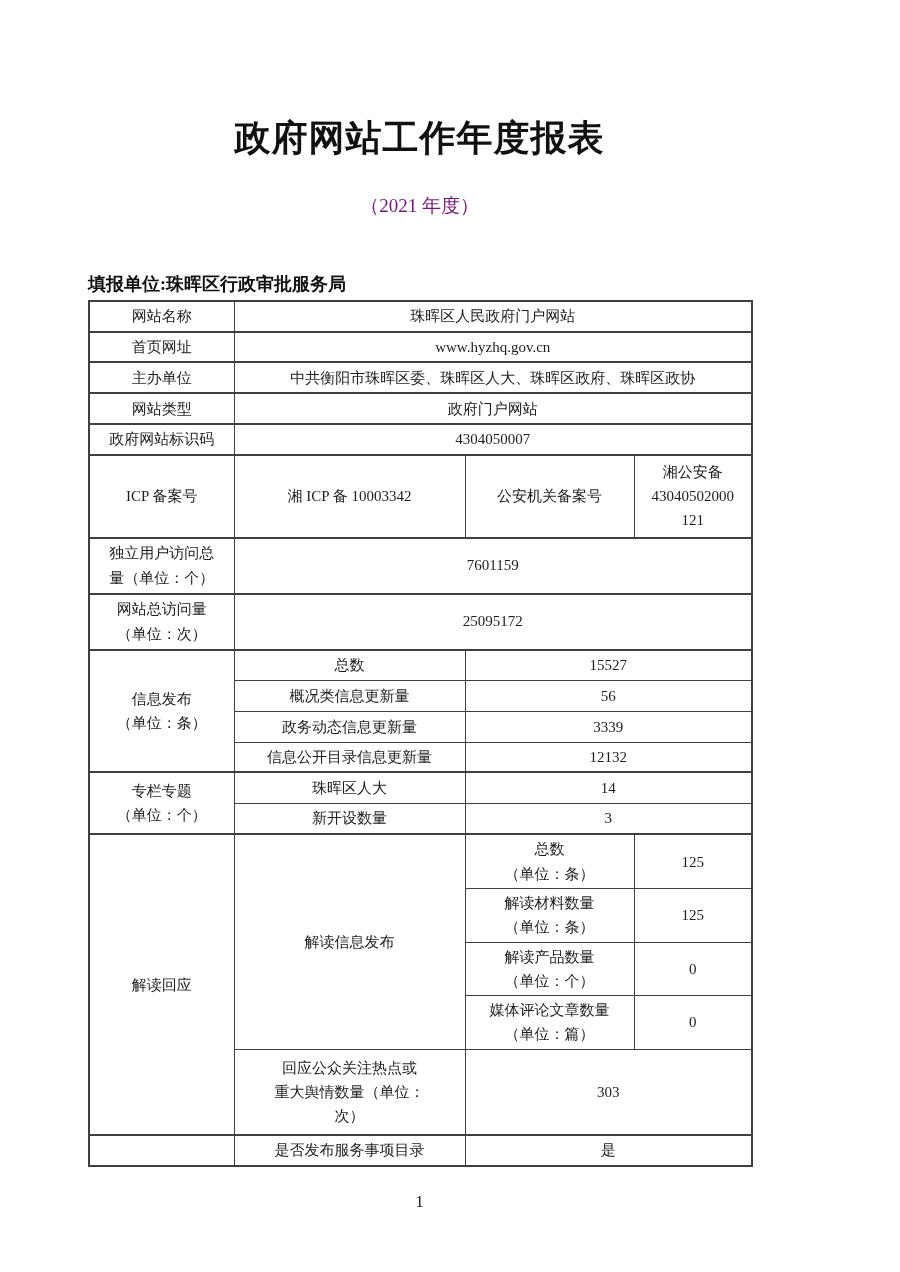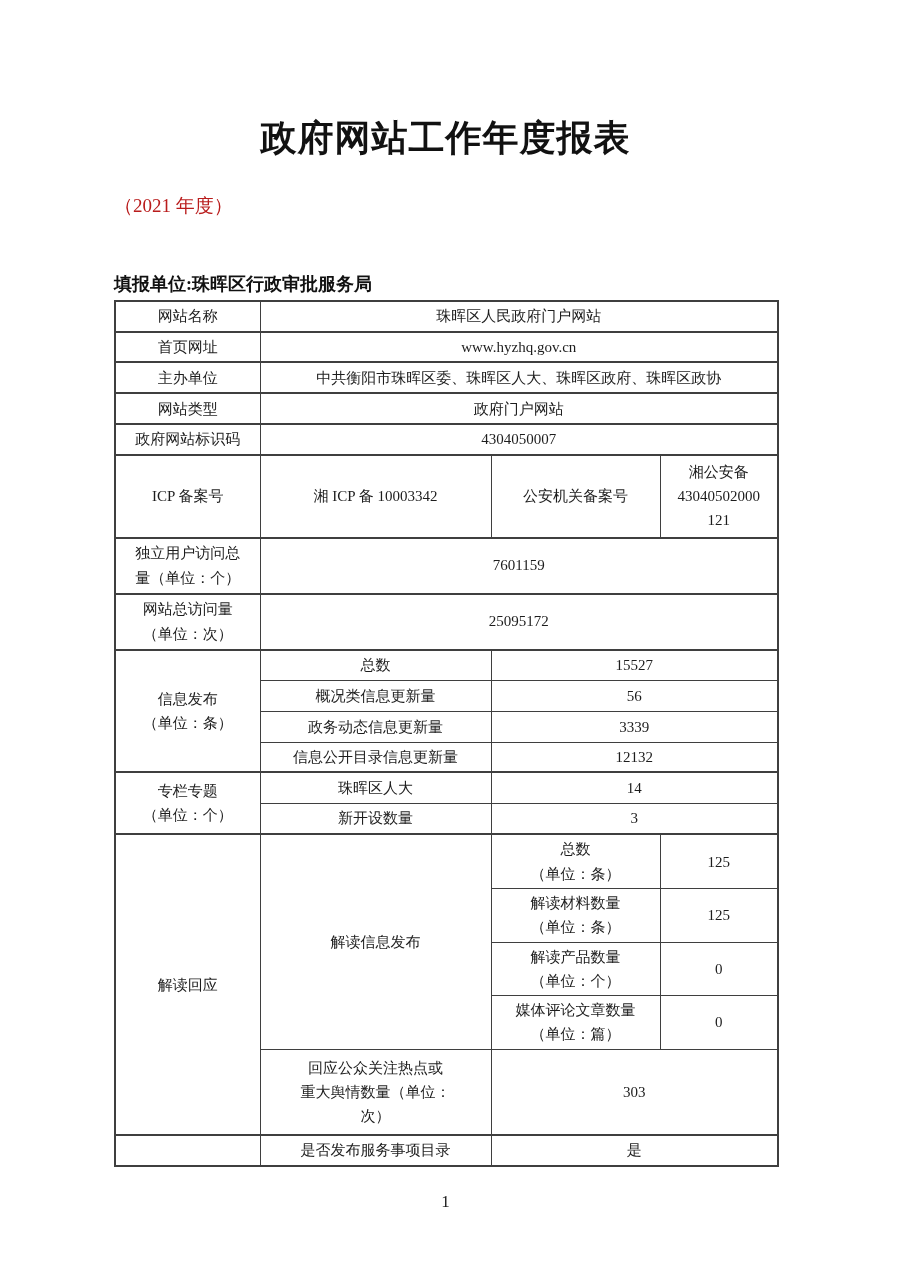--- a/index.html
+++ b/index.html
@@ -9,38 +9,38 @@
   }
   body {
     width: 900px;
     height: 1272px;
     font-family: "Liberation Serif", "DejaVu Serif", serif;
     color: #1d1d1d;
     overflow: hidden;
   }
   .content {
     width: 663px;
-    margin-left: 114px;
+    margin-left: 88px;
   }
   .doc-title {
     margin: 118px 0 0 0;
     font-family: "Liberation Sans", "DejaVu Sans", sans-serif;
     font-weight: 700;
     font-size: 36px;
     line-height: 40px;
     text-align: center;
     letter-spacing: 1px;
     color: #111111;
   }
   .doc-subtitle {
     margin-top: 37px;
     font-size: 19px;
     line-height: 22px;
-    text-align: left;
-    color: #b91c1c;
+    text-align: center;
+    color: #701a75;
   }
   .reporting-unit {
     margin-top: 58px;
     font-size: 18px;
     line-height: 19px;
     font-weight: 700;
     text-align: left;
     color: #111111;
   }
   table.report {

